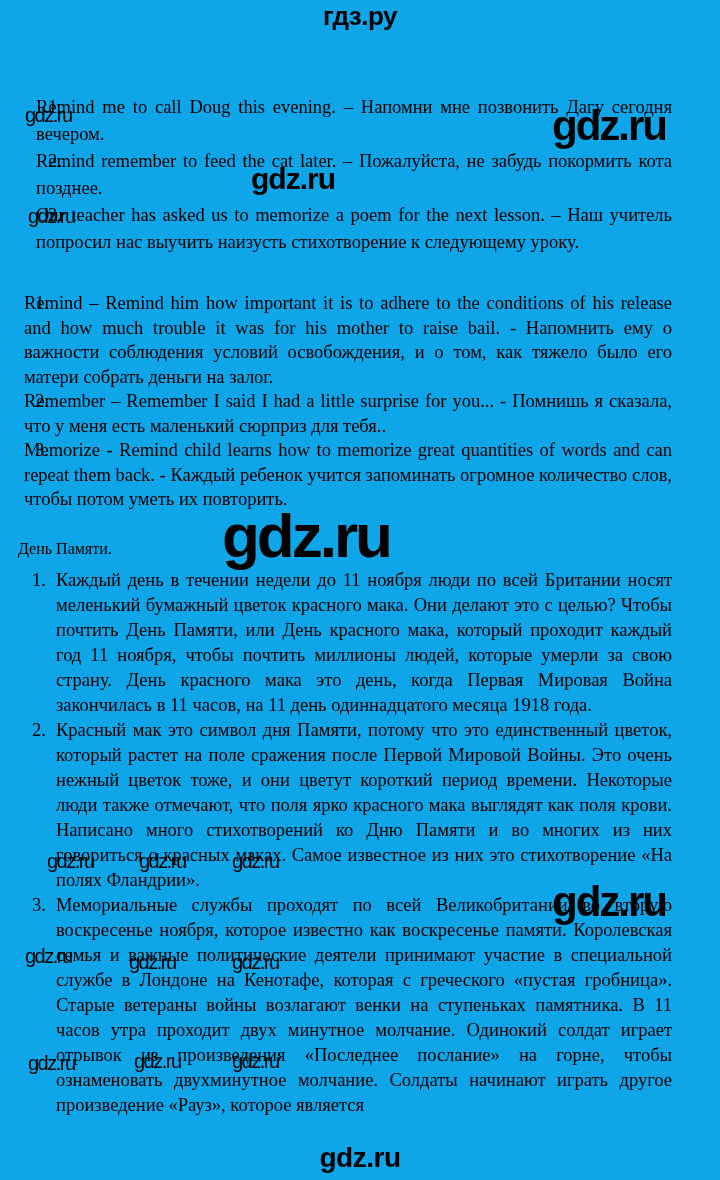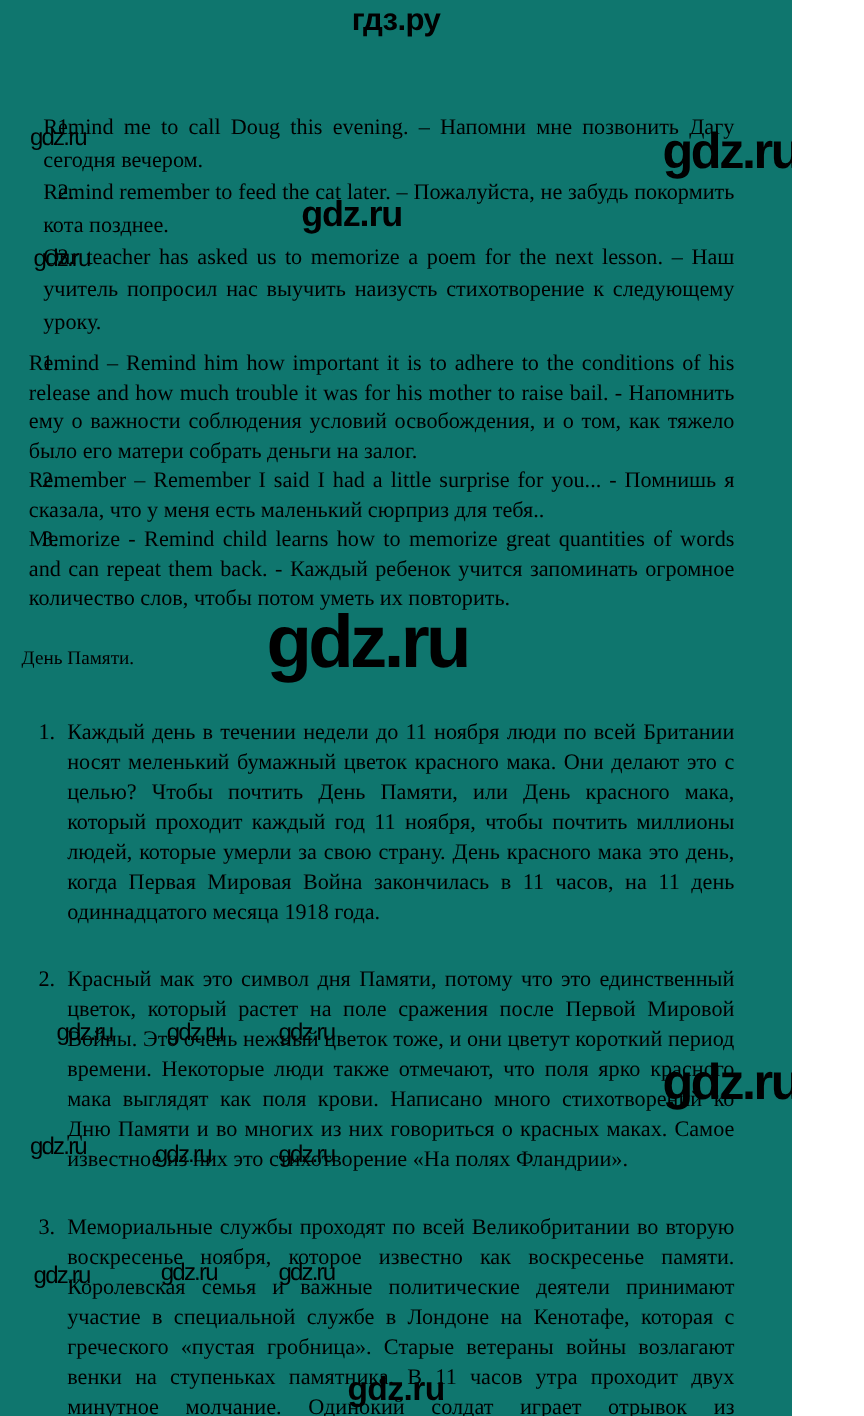--- a/index.html
+++ b/index.html
@@ -1,19 +1,19 @@
 <!DOCTYPE html>
 <html><head>
 <meta charset="utf-8">
 <style>
   html,body{margin:0;padding:0;background:#fff;}
   .page{
     position:relative;
-    width:660px;height:1180px;
-    background:#0f766e;
+    width:720px;height:1180px;
+    background:#0ea5e9;
     overflow:hidden;
     font-family:"Liberation Serif", serif;
     color:#000;
   }
   .site-title{
     position:absolute;top:2px;left:0;right:0;
     text-align:center;
     font-family:"Liberation Sans", sans-serif;
     font-weight:700;font-size:26px;line-height:28px;
     letter-spacing:-0.5px;
@@ -32,21 +32,21 @@
   .list-a .txt{padding-left:36px;}
   .list-b{top:291px;font-size:18.5px;line-height:24.5px;}
   .list-b .num{left:35px;}
   .list-b .txt{padding-left:24px;}
   .section-heading{
     position:absolute;top:538px;left:18px;
     font-size:16px;line-height:22px;
   }
   .list-c{top:568px;font-size:18.5px;line-height:25px;}
   .list-c .num{left:32px;}
-  .list-c .txt{padding-left:56px;margin-top:31px;}
+  .list-c .txt{padding-left:56px;}
   .wm{
     position:absolute;
     font-family:"Liberation Sans", sans-serif;
     color:#000;white-space:nowrap;line-height:1;
   }
   .wm-s{font-size:20px;font-weight:400;letter-spacing:-1.5px;}
   .wm-m{font-size:30px;font-weight:700;letter-spacing:-1px;}
   .wm-l{font-size:42px;font-weight:700;letter-spacing:-2px;}
   .wm-xl{font-size:62px;font-weight:700;letter-spacing:-3px;}
   .footer-mark{

